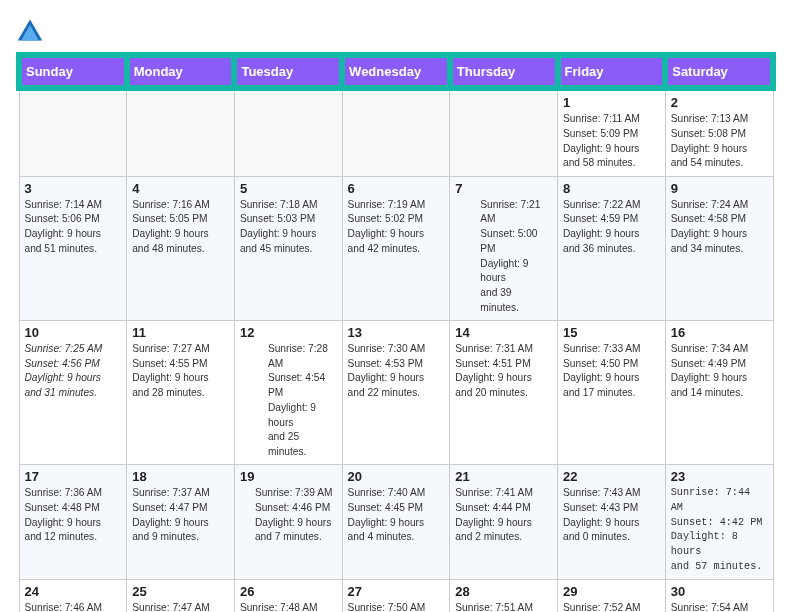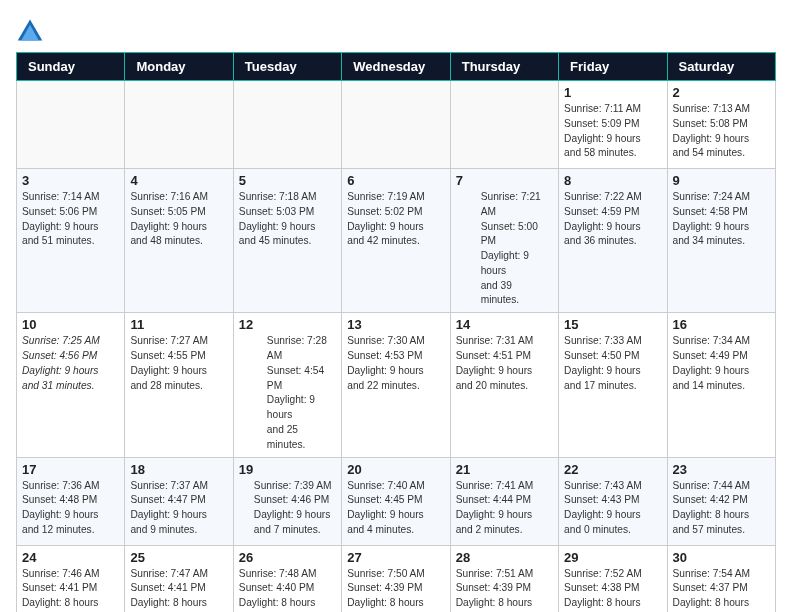--- a/index.html
+++ b/index.html
@@ -45,27 +45,27 @@
       font-size: 15px;
       color: #444;
       margin-top: 2px;
     }
     .calendar {
       width: 100%;
       border-collapse: collapse;
       margin-top: 8px;
     }
     .calendar th {
-      background: #0f172a;
+      background: #8b5cf6;
       color: #fff;
       font-size: 13px;
       font-weight: bold;
-      padding: 6px 11px;
+      padding: 6px 4px;
       text-align: left;
-      border: 1px solid #14b8a6;
+      border: 6px solid #14b8a6;
     }
     .calendar td {
       vertical-align: top;
       border: 1px solid #ccc;
       padding: 4px 5px;
       font-size: 10.5px;
       color: #333;
       width: calc(100% / 7);
       height: 88px;
       background: #fff;
@@ -282,21 +282,21 @@
         </td>
         <td>
           <div class="day-number">22</div>
           <div class="day-info" style="white-space: pre-line;">Sunrise: 7:43 AM
 Sunset: 4:43 PM
 Daylight: 9 hours
 and 0 minutes.</div>
         </td>
         <td>
           <div class="day-number">23</div>
-          <div class="day-info" style="white-space: pre-line;">Sunrise: 7:44 AM
+          <div class="day-info" style="white-space: pre-line; font-family: Liberation Mono, monospace;">Sunrise: 7:44 AM
 Sunset: 4:42 PM
 Daylight: 8 hours
 and 57 minutes.</div>
         </td>
       </tr>
       <tr>
         <td>
           <div class="day-number">24</div>
           <div class="day-info" style="white-space: pre-line;">Sunrise: 7:46 AM
 Sunset: 4:41 PM

